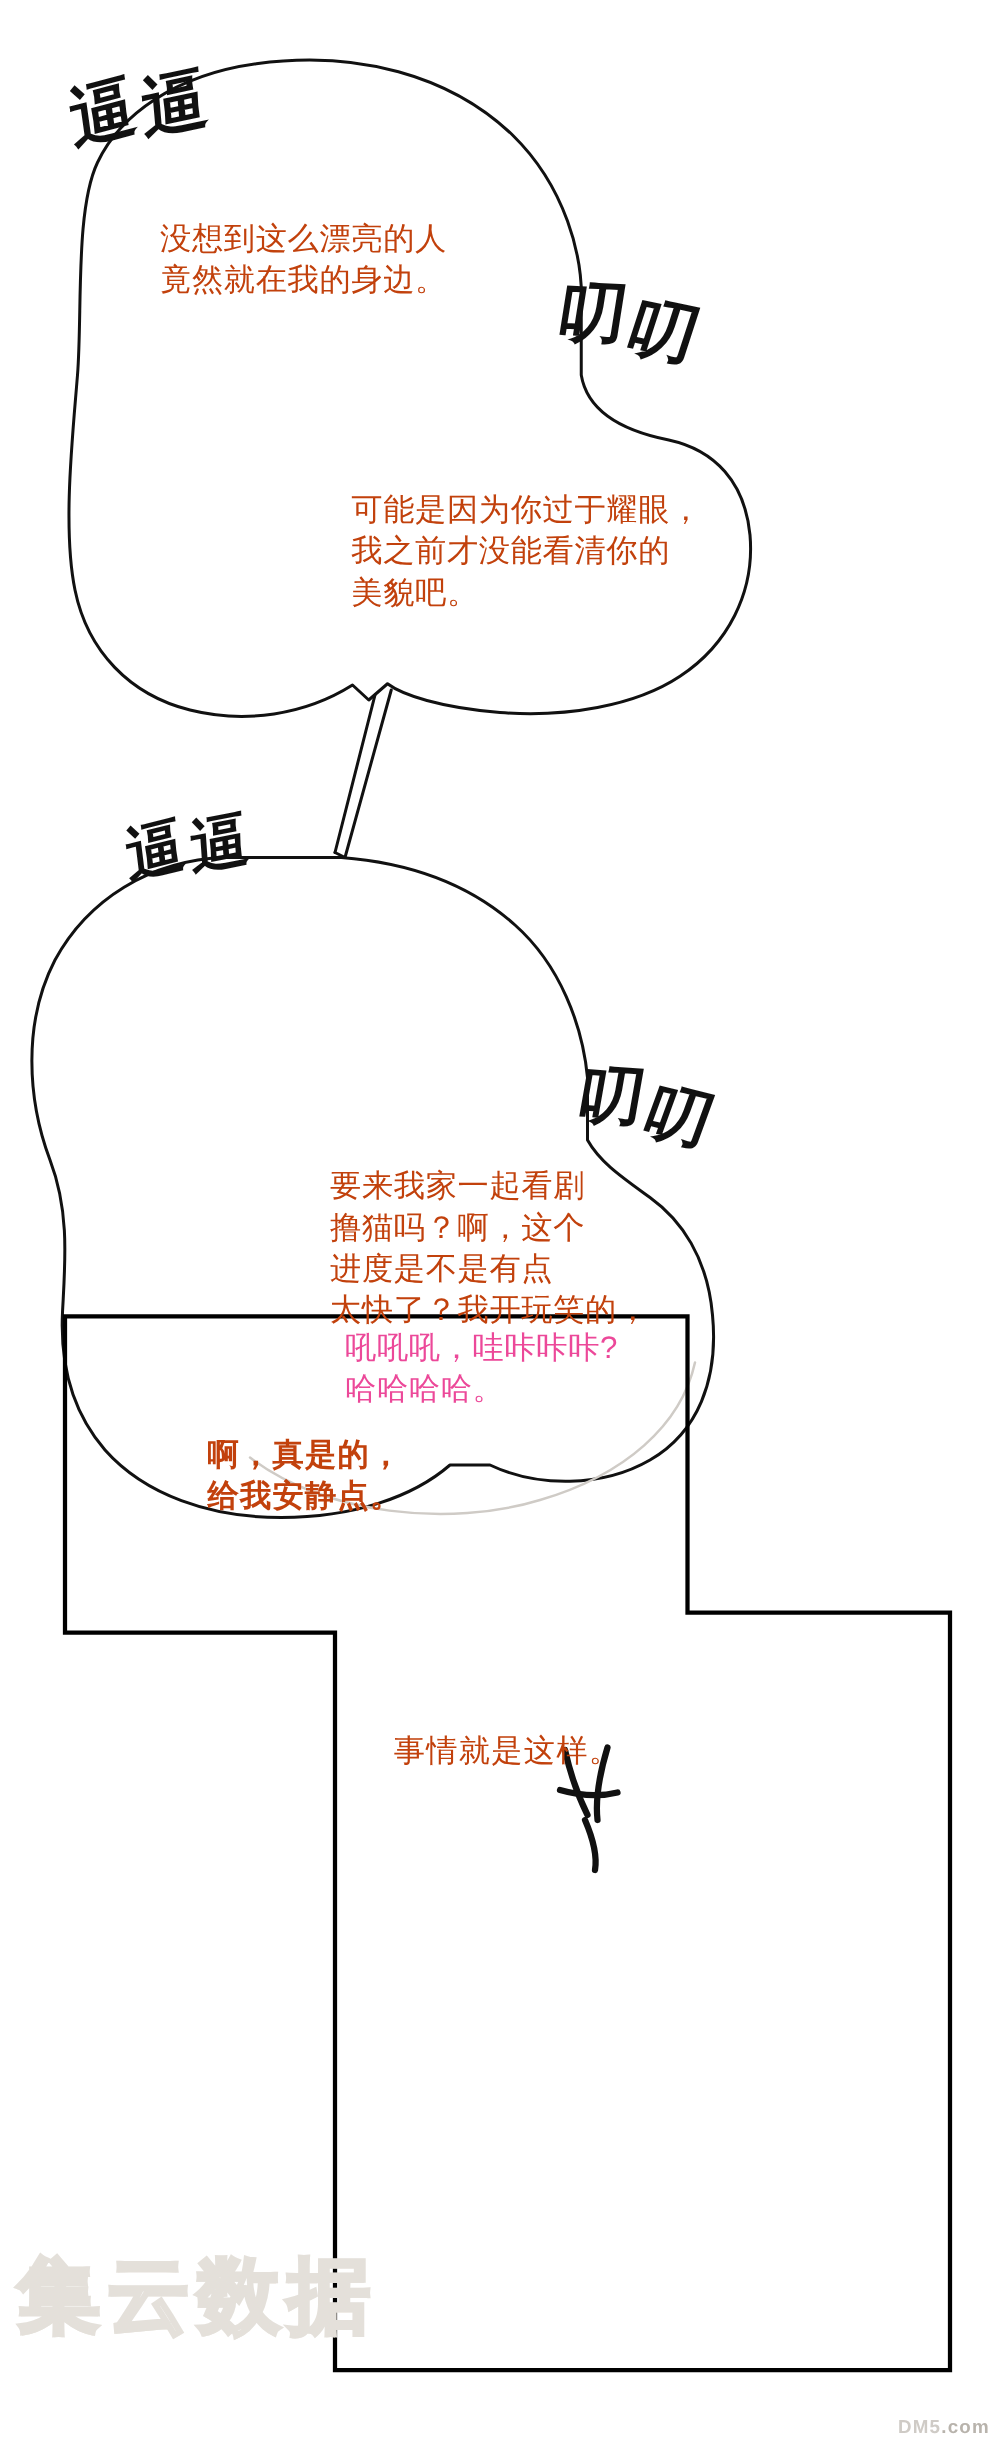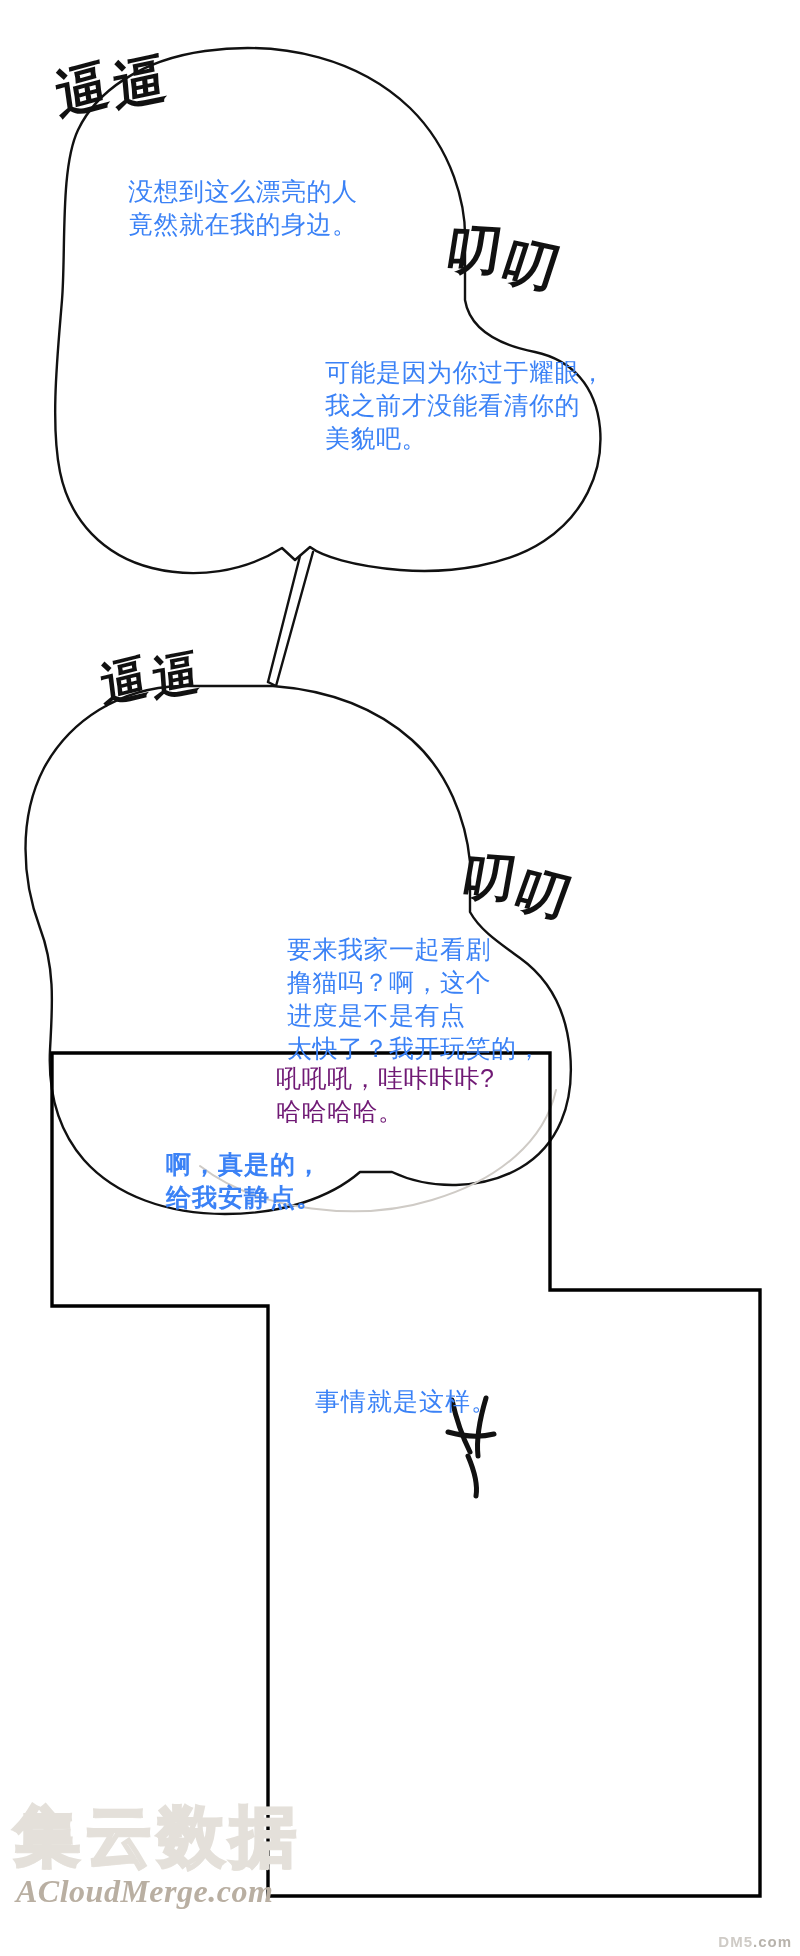--- a/index.html
+++ b/index.html
@@ -13,35 +13,35 @@
     height:1956px;
     background:#ffffff;
     overflow:hidden;
   }
   .layer{position:absolute;left:0;top:0;width:800px;height:1956px;}
   svg.layer{pointer-events:none;}
 
   
   .dlg{
     position:absolute;
-    color:#3b82f6;
+    color:#c2410c;
     font-family:"Liberation Sans","DejaVu Sans",sans-serif;
     font-size:25px;
     line-height:1.32;
     letter-spacing:0.5px;
     white-space:pre-line;
     font-weight:400;
   }
   .dlg.serif{
     font-family:"Liberation Serif","DejaVu Serif",serif;
     font-size:25px;
     letter-spacing:1px;
   }
   .dlg.faded{
-    color:#701a75;
+    color:#ec4899;
   }
 
   
   .sfx{
     position:absolute;
     font-family:"DejaVu Sans","Liberation Sans",sans-serif;
     font-weight:700;
     color:#111111;
     white-space:nowrap;
     line-height:1;
@@ -177,35 +177,34 @@
     <span class="ch">逼</span><span class="ch">逼</span>
   </div>
 
   <div class="sfx sfx-daodao2">
     <span class="ch">叨</span><span class="ch">叨</span>
   </div>
 
   <div class="dlg" style="left:128px; top:175px;">没想到这么漂亮的人
 竟然就在我的身边。</div>
 
-  <div class="dlg" style="left:281px; top:356px;margin-left:44px;">可能是因为你过于耀眼，
+  <div class="dlg" style="left:281px; top:392px;">可能是因为你过于耀眼，
 我之前才没能看清你的
 美貌吧。</div>
 
 
-  <div class="dlg" style="left:287px; top:933px;">要来我家一起看剧
+  <div class="dlg" style="left:264px; top:933px;">要来我家一起看剧
 撸猫吗？啊，这个
 进度是不是有点
 太快了？我开玩笑的，</div>
 
   <div class="dlg faded" style="left:276px; top:1062px;">吼吼吼，哇咔咔咔?
 哈哈哈哈。</div>
 
   <div class="dlg serif" style="left:166px; top:1148px;font-weight:bold;">啊，真是的，
 给我安静点。</div>
 
   <div class="dlg serif" style="left:315px; top:1385px;text-align:right;">事情就是这样。</div>
 
   <div class="wm-main">集云数据</div>
-  <div class="wm-sub">ACloudMerge.com</div>
   <div class="wm-corner"><span>DM5</span><span class="dot">.com</span></div>
 
 </div>
 
 </body></html>

